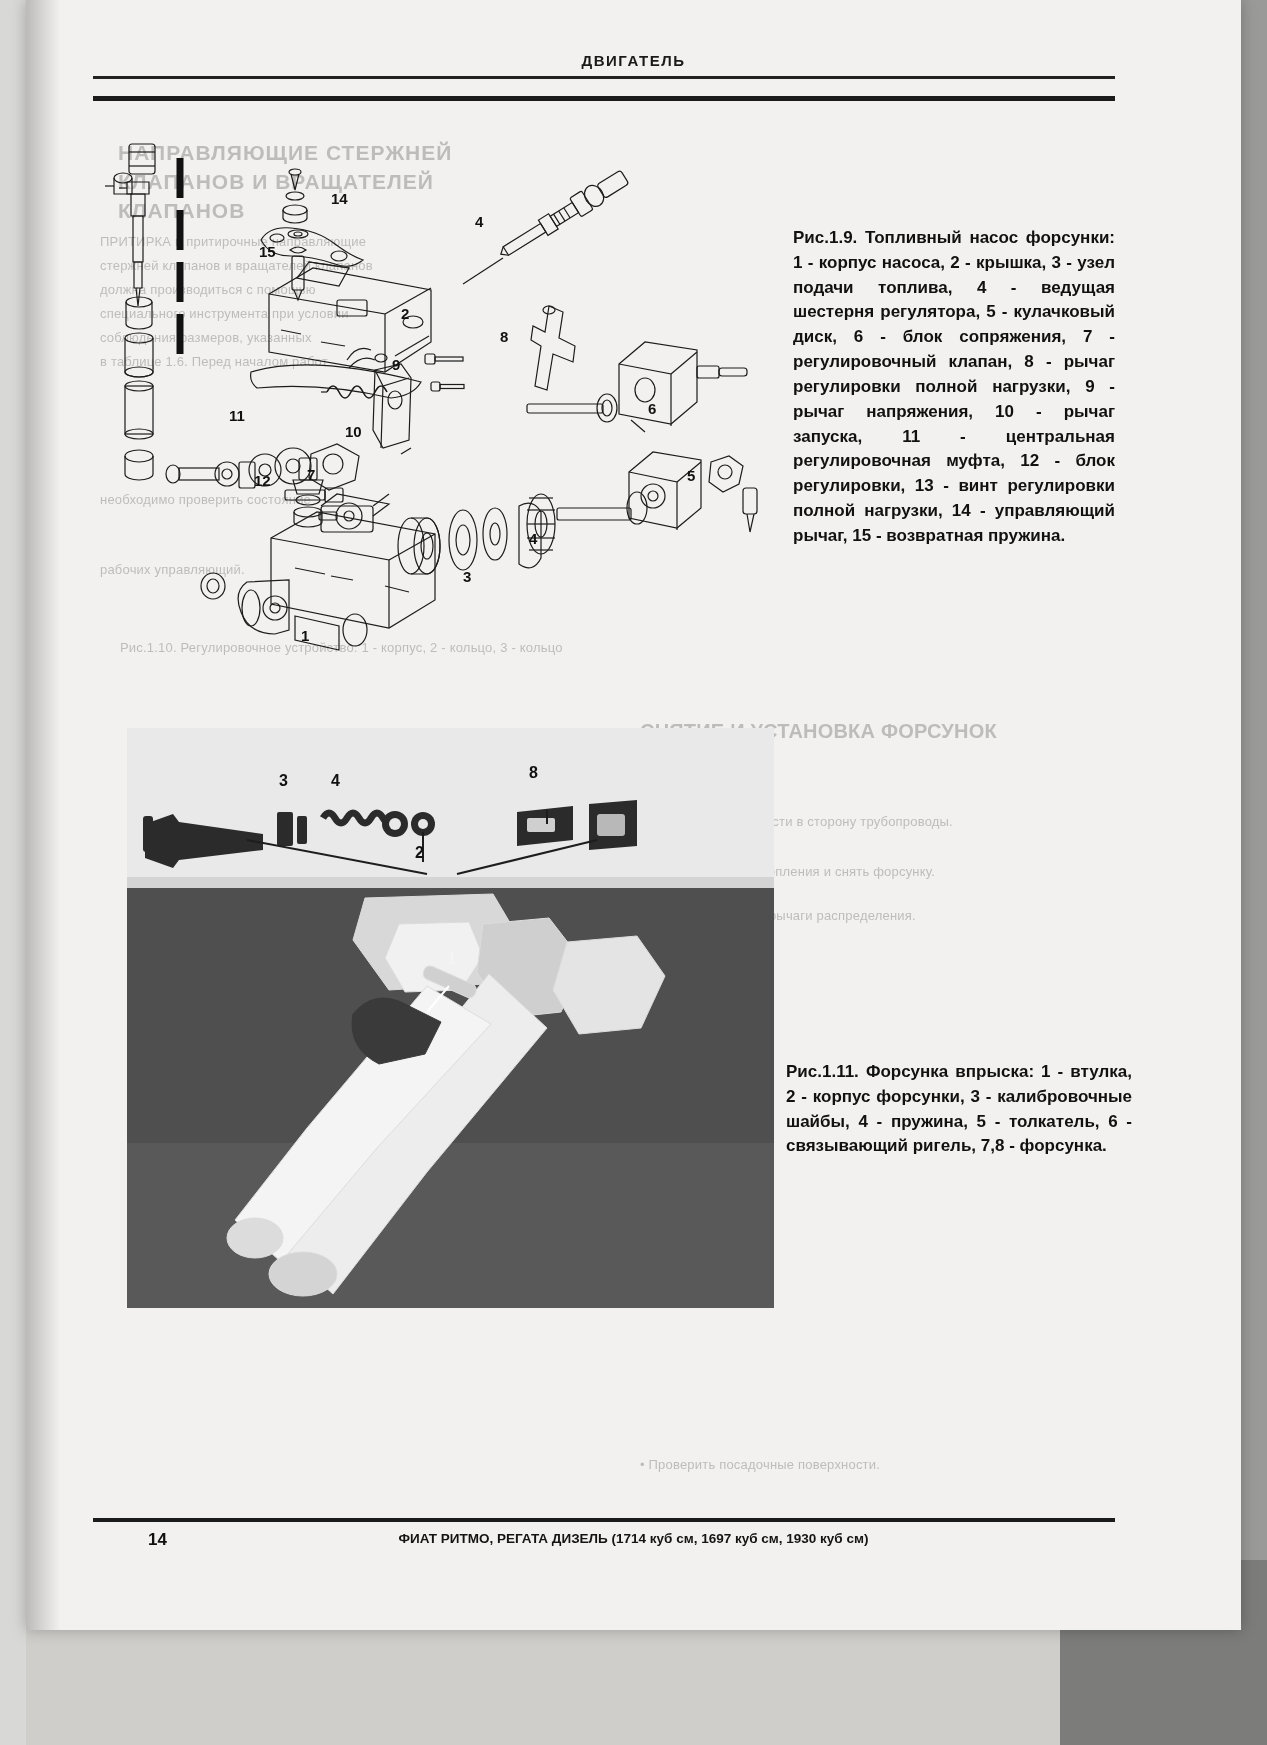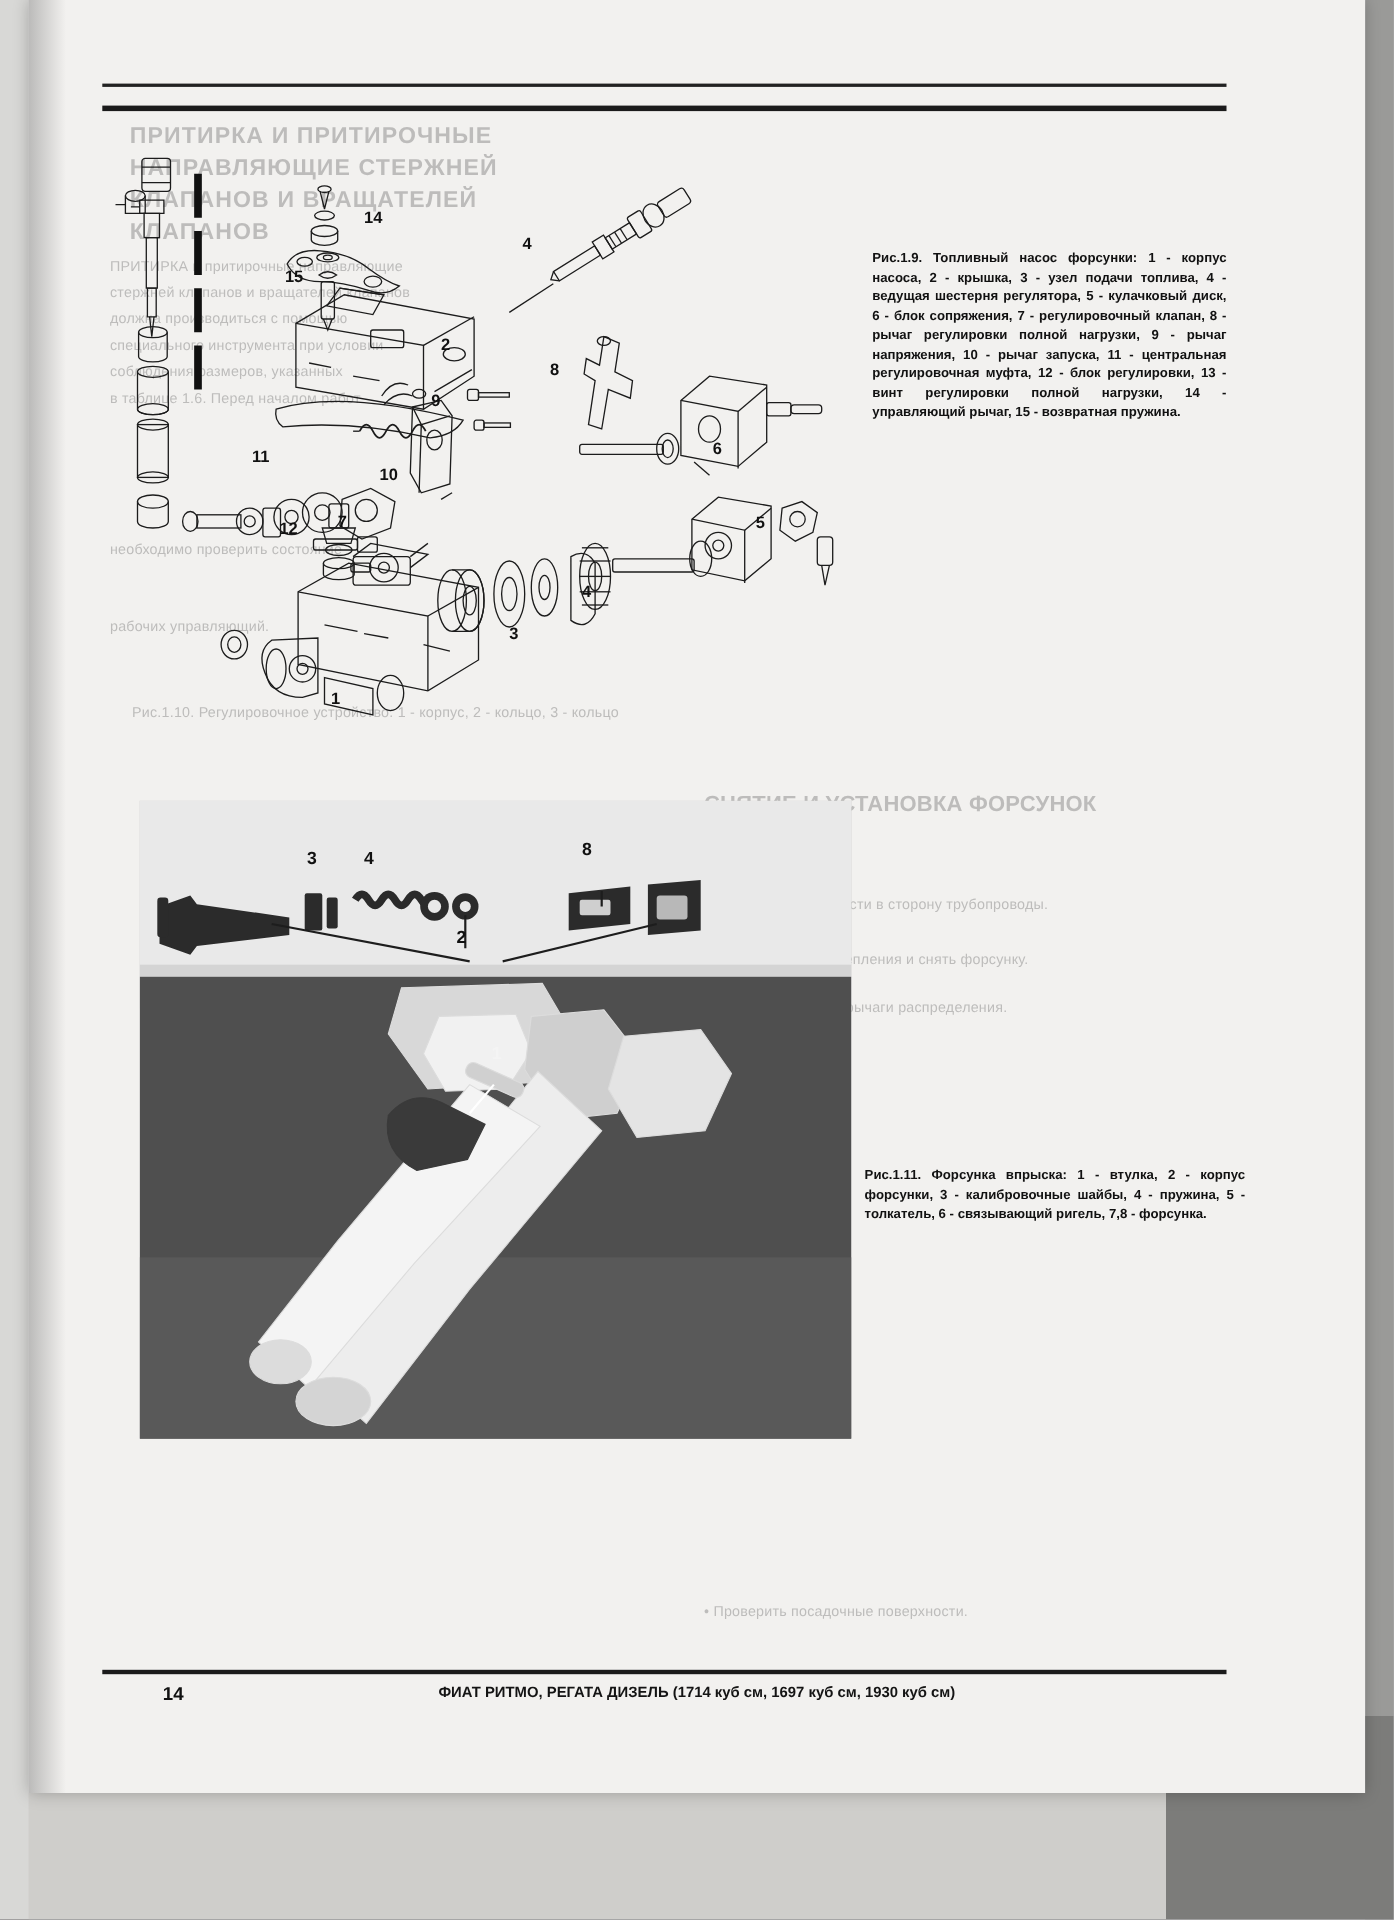--- a/index.html
+++ b/index.html
@@ -103,21 +103,21 @@
     left: 148px;
     top: 1530px;
     font-size: 17px;
     font-weight: bold;
     color: #111;
   }
 
   
   .caption {
     position: absolute;
-    font-size: 12px;
+    font-size: 17px;
     font-weight: bold;
     line-height: 1.46;
     color: #111;
     text-align: justify;
   }
   #caption-19 { left: 793px; top: 226px; width: 322px; }
   #caption-111 { left: 770px; top: 1060px; width: 346px; margin-left: 16px; }
 
   
   .ghost {
@@ -187,24 +187,24 @@
 <body>
 
 <div class="page">
 
   <div class="right-edge"></div>
   <div class="page-bottom-shadow"></div>
   <div class="bottom-dark"></div>
 
   <div class="sheet"></div>
 
+  <div class="header-title">ДВИГАТЕЛЬ</div>
   <div class="rule-top"></div>
   <div class="rule-top2"></div>
 
-  <div class="ghost big" style="left:118px; top:108px; width:600px;">ПРИТИРКА И ПРИТИРОЧНЫЕ</div>
   <div class="ghost big" style="left:118px; top:137px; width:600px;">НАПРАВЛЯЮЩИЕ СТЕРЖНЕЙ</div>
   <div class="ghost big" style="left:118px; top:166px; width:600px;">КЛАПАНОВ И ВРАЩАТЕЛЕЙ</div>
   <div class="ghost big" style="left:118px; top:195px; width:600px;">КЛАПАНОВ</div>
 
   <div class="ghost" style="left:100px; top:232px; width:560px;">ПРИТИРКА и притирочные направляющие</div>
   <div class="ghost" style="left:100px; top:256px; width:560px;">стержней клапанов и вращателей клапанов</div>
   <div class="ghost" style="left:100px; top:280px; width:560px;">должна производиться с помощью</div>
   <div class="ghost" style="left:100px; top:304px; width:560px;">специального инструмента при условии</div>
   <div class="ghost" style="left:100px; top:328px; width:560px;">соблюдения размеров, указанных</div>
   <div class="ghost" style="left:100px; top:352px; width:560px;">в таблице 1.6. Перед началом работ</div>

